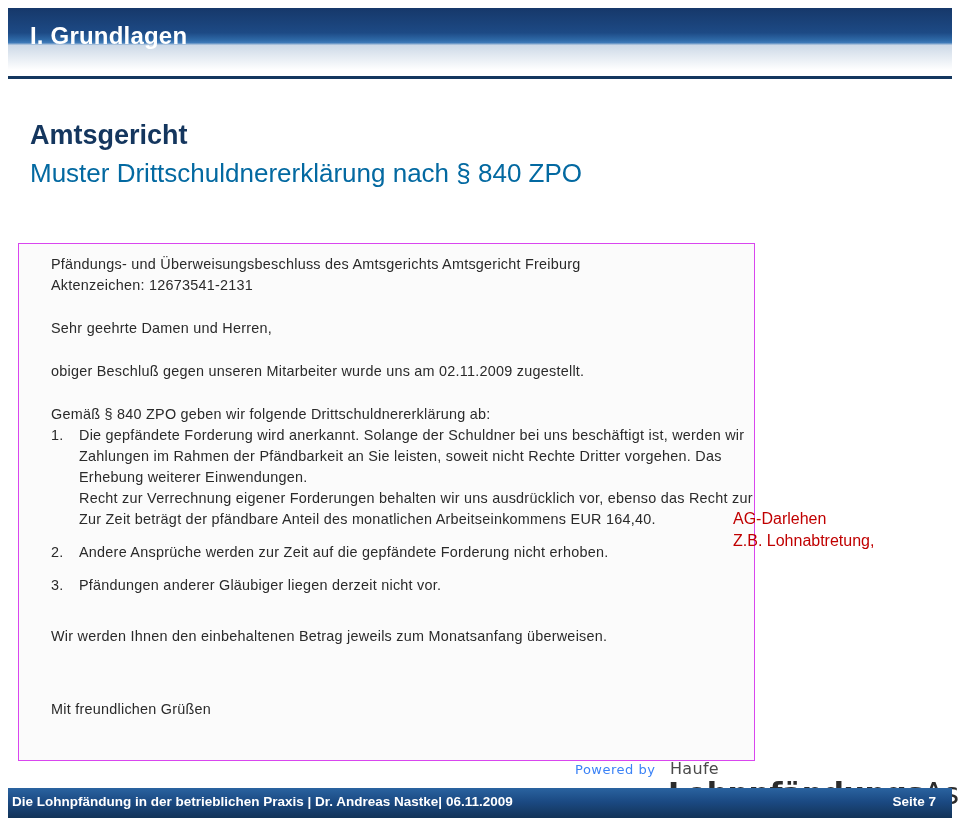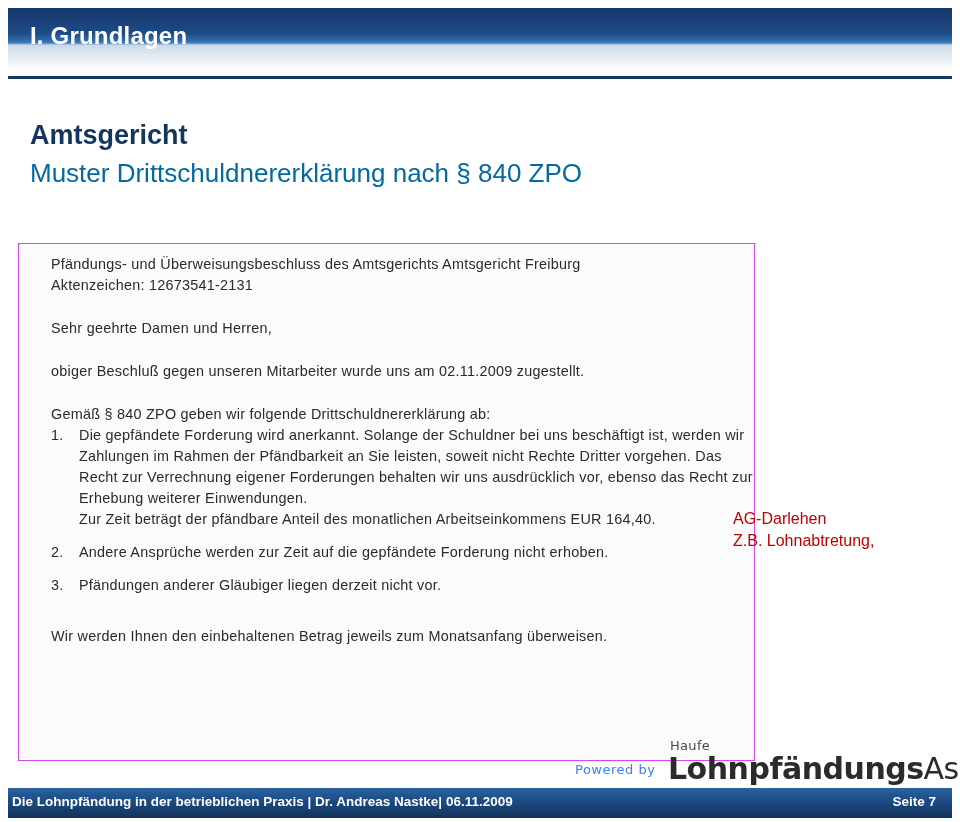--- a/index.html
+++ b/index.html
@@ -152,25 +152,26 @@
     letter-spacing: 0.5px;
     font-family: "DejaVu Sans", sans-serif;
   }
   .logo-block {
     position: absolute;
     left: 668px;
     top: 738px;
     width: 285px;
   }
   .logo-haufe {
-    font-size: 13px;
+    font-size: 16px;
     color: #4a4a4a;
     font-family: "DejaVu Sans", sans-serif;
     letter-spacing: 0.3px;
     margin-left: 2px;
+    margin-top: 21px;
   }
   .logo-main {
     font-size: 30px;
     line-height: 32px;
     color: #2b2b2b;
     font-family: "DejaVu Sans", sans-serif;
     white-space: nowrap;
   }
   .logo-main .bold {
     font-weight: bold;
@@ -230,22 +231,22 @@
       <div class="doc-gap-md"></div>
       <div class="doc-line">obiger Beschluß gegen unseren Mitarbeiter wurde uns am 02.11.2009 zugestellt.</div>
       <div class="doc-gap-md"></div>
       <div class="doc-line">Gemäß § 840 ZPO geben wir folgende Drittschuldnererklärung ab:</div>
 
       <div class="numbered">
         <div class="num">1.</div>
         <div class="body">
           <div class="wrapline">Die gepfändete Forderung wird anerkannt. Solange der Schuldner bei uns beschäftigt ist, werden wir</div>
           <div class="wrapline">Zahlungen im Rahmen der Pfändbarkeit an Sie leisten, soweit nicht Rechte Dritter vorgehen. Das</div>
+          <div class="wrapline">Erhebung weiterer Einwendungen.</div>
           <div class="wrapline">Recht zur Verrechnung eigener Forderungen behalten wir uns ausdrücklich vor, ebenso das Recht zur</div>
-          <div class="wrapline">Erhebung weiterer Einwendungen.</div>
           <div class="wrapline">Zur Zeit beträgt der pfändbare Anteil des monatlichen Arbeitseinkommens EUR 164,40.</div>
         </div>
       </div>
 
       <div class="doc-gap-sm"></div>
 
       <div class="numbered">
         <div class="num">2.</div>
         <div class="body">
           <div class="wrapline">Andere Ansprüche werden zur Zeit auf die gepfändete Forderung nicht erhoben.</div>
@@ -258,20 +259,21 @@
         <div class="num">3.</div>
         <div class="body">
           <div class="wrapline">Pfändungen anderer Gläubiger liegen derzeit nicht vor.</div>
         </div>
       </div>
 
       <div class="doc-gap-lg"></div>
       <div class="doc-line">Wir werden Ihnen den einbehaltenen Betrag jeweils zum Monatsanfang überweisen.</div>
       <div class="doc-gap-lg"></div>
       <div class="doc-gap-md"></div>
+      <div class="doc-line">Mit freundlichen Grüßen</div>
     </div>
   </div>
 
   <div class="annotation">
     <div>AG-Darlehen</div>
     <div>Z.B. Lohnabtretung,</div>
   </div>
 
   <div class="powered">Powered by</div>
   <div class="logo-block">

